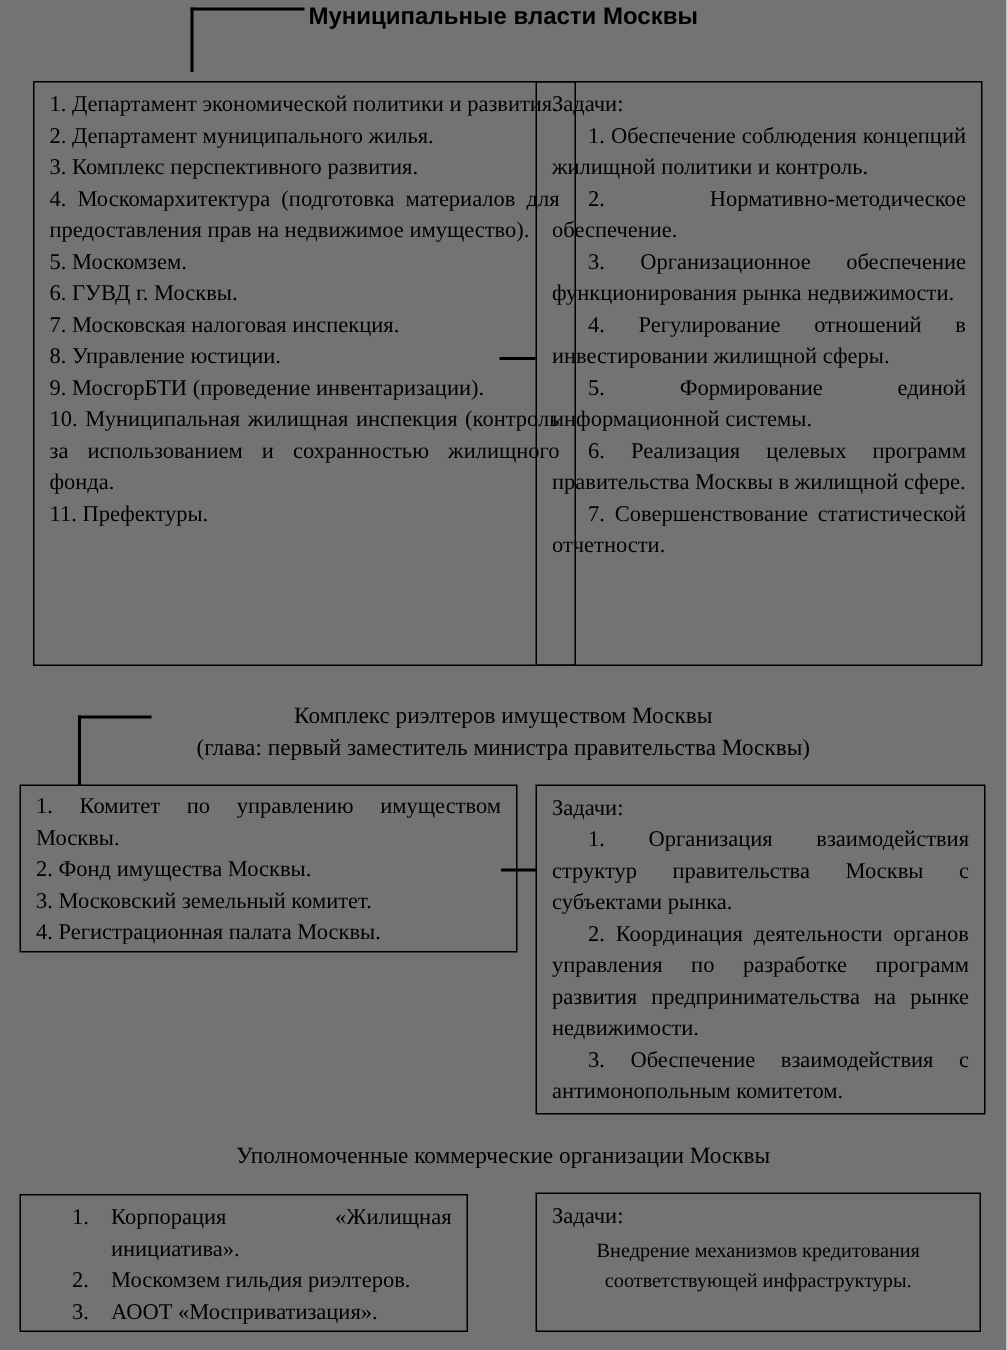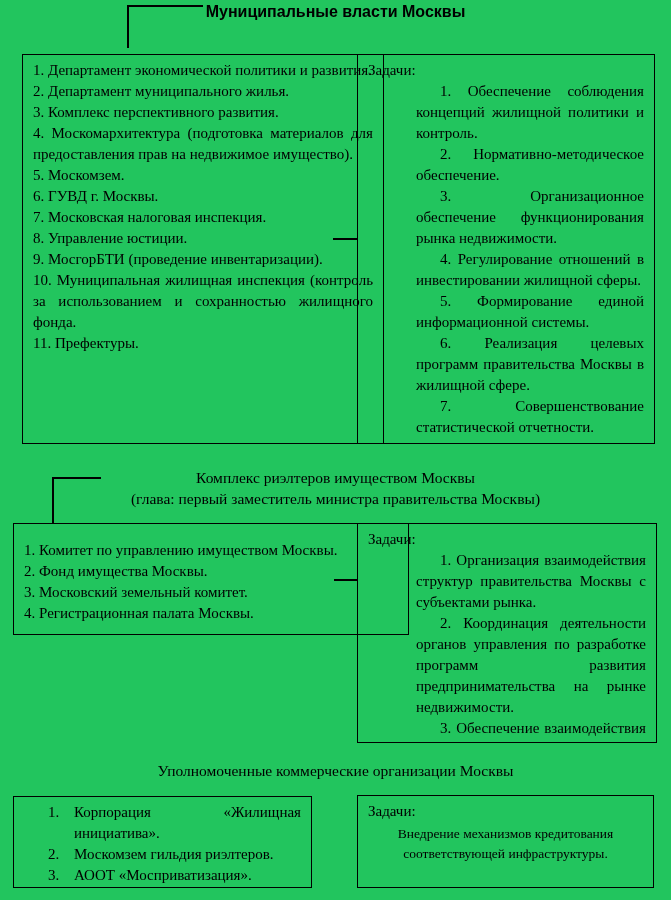--- a/index.html
+++ b/index.html
@@ -1,20 +1,20 @@
 <!DOCTYPE html>
 <html lang="ru"><head>
 <meta charset="utf-8">
 <style>
   html, body { margin: 0; padding: 0; background: #ffffff; }
   .canvas {
     position: relative;
     width: 671px;
     height: 900px;
-    background: #22c55e;
+    background: #737373;
     color: #000000;
     font-family: "Liberation Serif", serif;
   }
   .line { position: absolute; background: #000000; }
 
   .main-title {
     position: absolute;
     left: 0; right: 0; top: 2px;
     text-align: center;
     font-family: "Liberation Sans", sans-serif;
@@ -34,21 +34,21 @@
   .box {
     position: absolute;
     border: 1.5px solid #000000;
     box-sizing: border-box;
     padding: 5px 10px 4px 10px;
     font-size: 15px;
     line-height: 21px;
     overflow: hidden;
   }
   .box p { margin: 0; text-align: justify; }
-  .box p.task-item { text-indent: 24px; margin-left: 48px; }
+  .box p.task-item { text-indent: 24px; }
   .box p.hang { padding-left: 26px; text-indent: -26px; }
   .box p.hang .num { display: inline-block; width: 26px; text-indent: 0; }
   .box p.note {
     text-align: center;
     text-indent: 0;
     font-size: 13.5px;
     line-height: 20px;
     margin-top: 2px;
   }
 </style>
@@ -90,21 +90,21 @@
   </div>
 
   <div class="section-title" style="top:467px;">
     <span>Комплекс риэлтеров имуществом Москвы</span>
     <span class="sub">(глава: первый заместитель министра правительства Москвы)</span>
   </div>
 
   <div class="line" style="left:52px; top:477px; width:49px; height:2px;"></div>
   <div class="line" style="left:52px; top:477px; width:2px; height:47px;"></div>
 
-  <div class="box" style="left:13px; top:523px; width:396px; height:112px; padding-top:16px;">
+  <div class="box" style="left:13px; top:523px; width:332px; height:112px; padding-top:4px;">
     <p>1. Комитет по управлению имуществом Москвы.</p>
     <p>2. Фонд имущества Москвы.</p>
     <p>3. Московский земельный комитет.</p>
     <p>4. Регистрационная палата Москвы.</p>
   </div>
 
   <div class="line" style="left:334px; top:579px; width:24px; height:2px;"></div>
 
   <div class="box" style="left:357px; top:523px; width:300px; height:220px;">
     <p>Задачи:</p>

